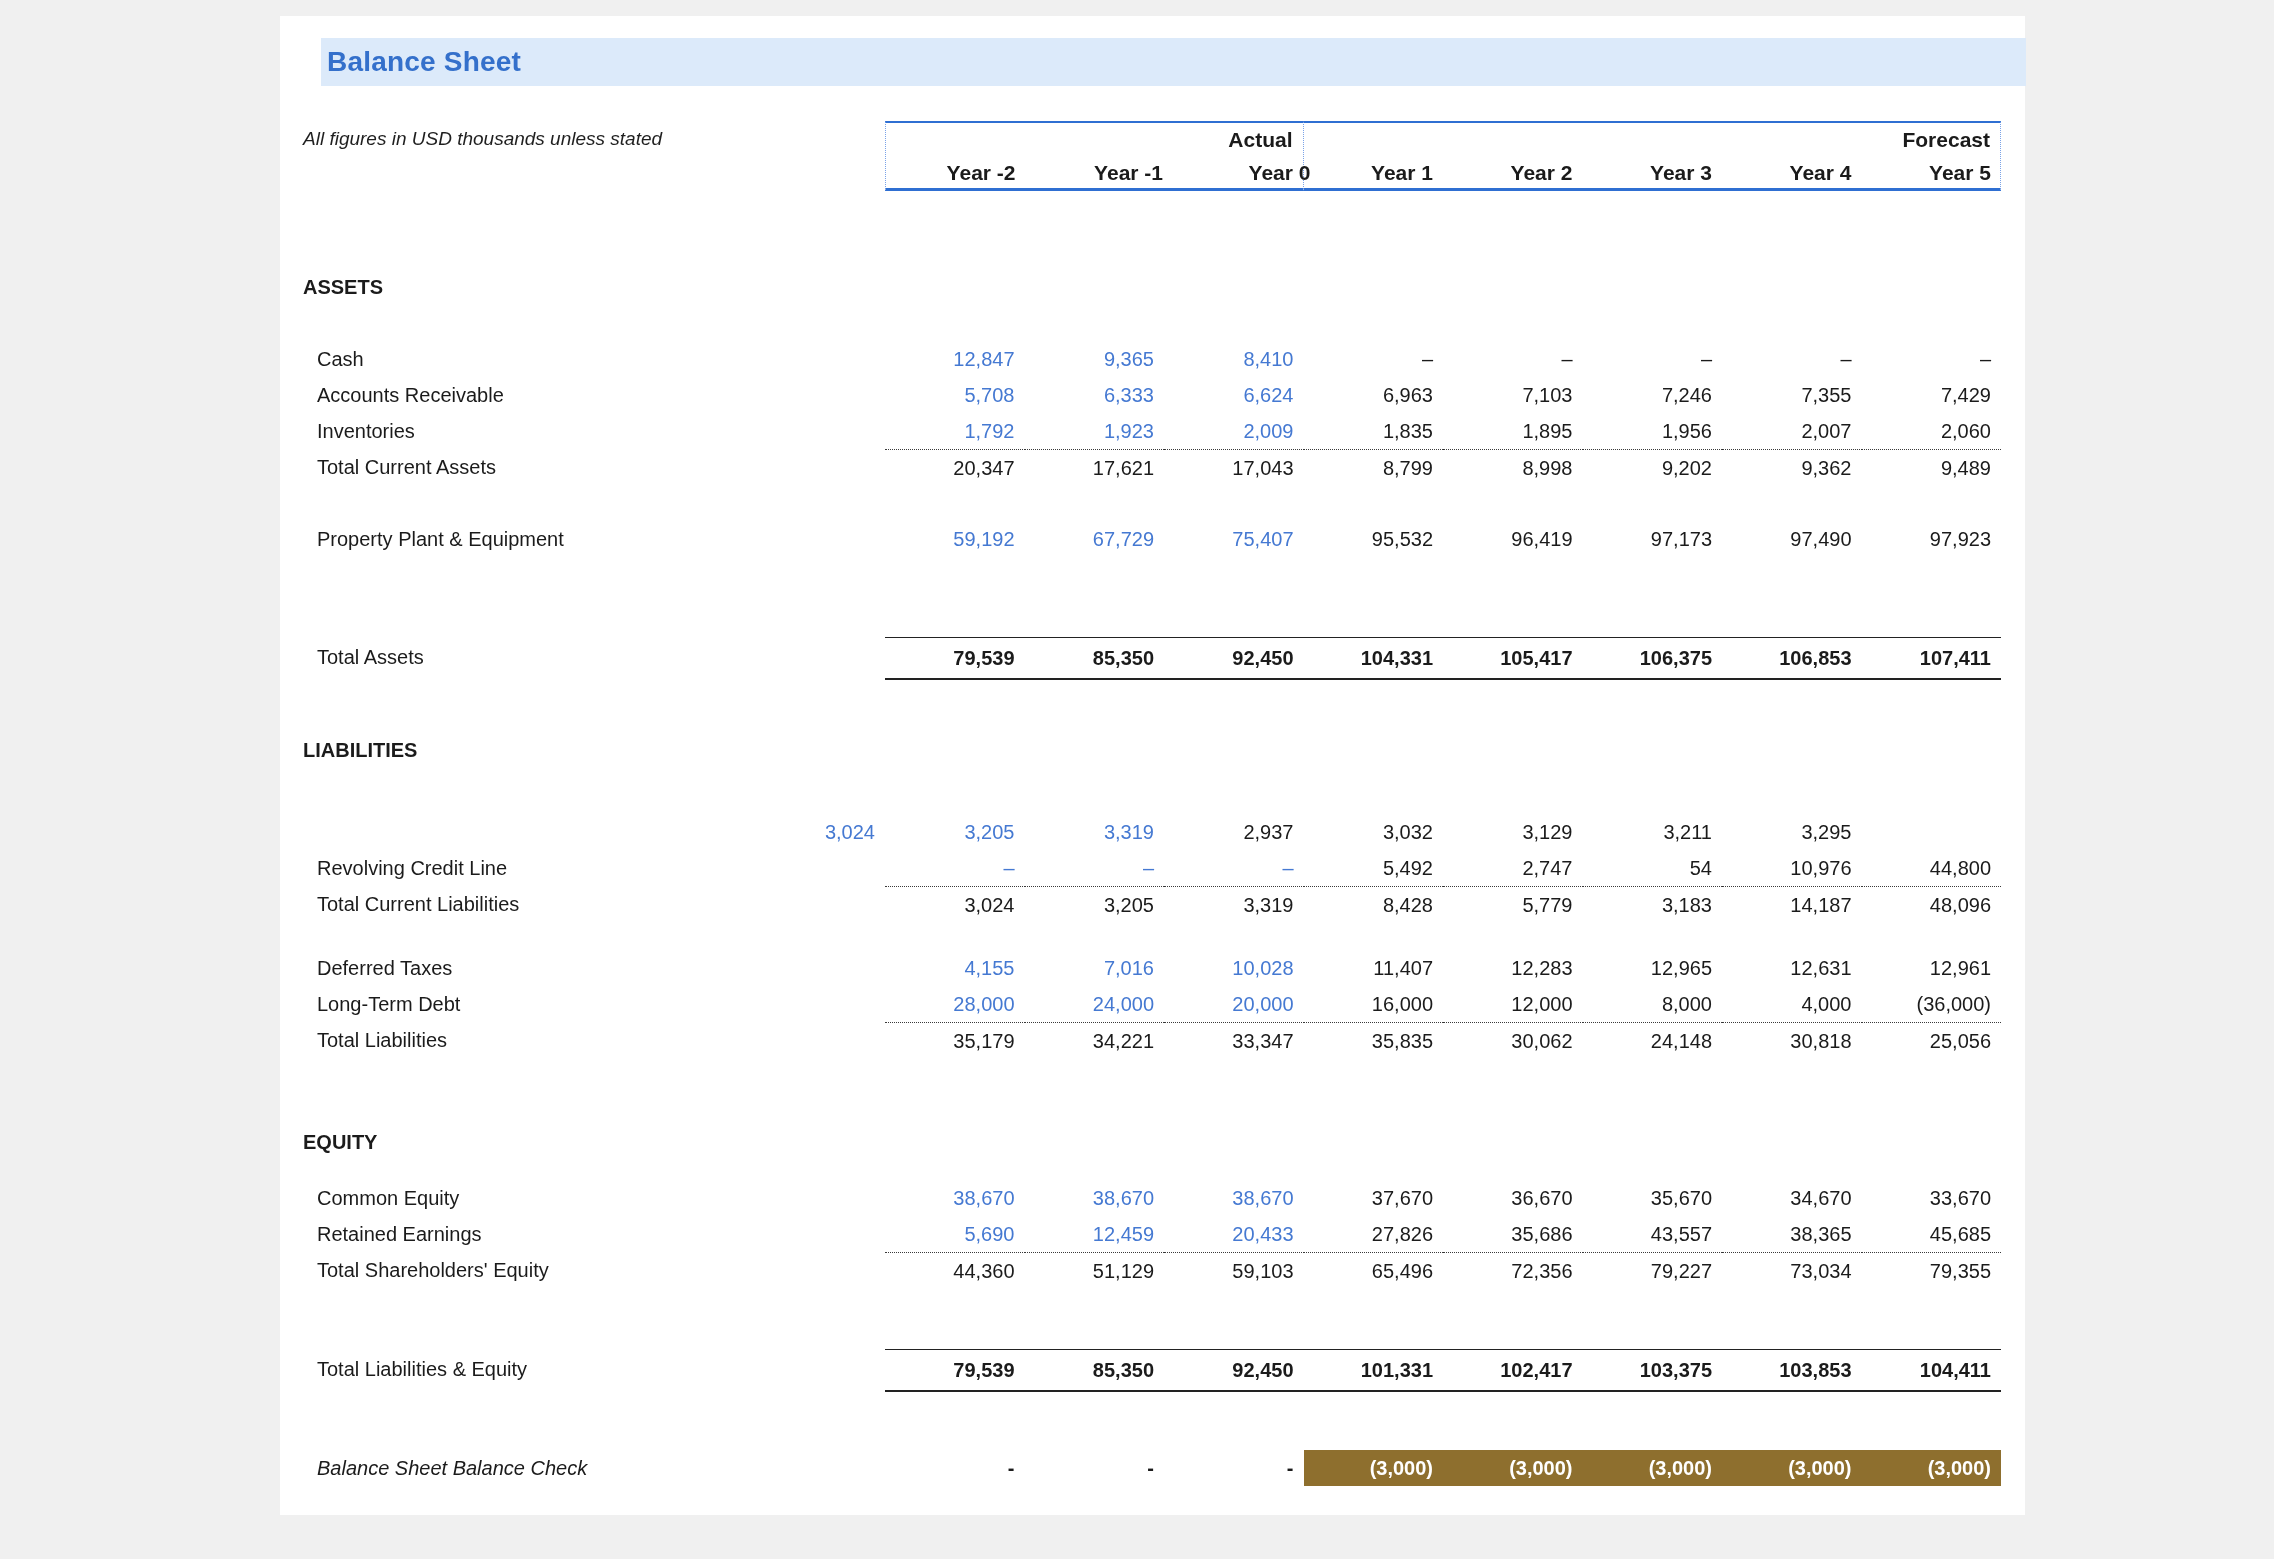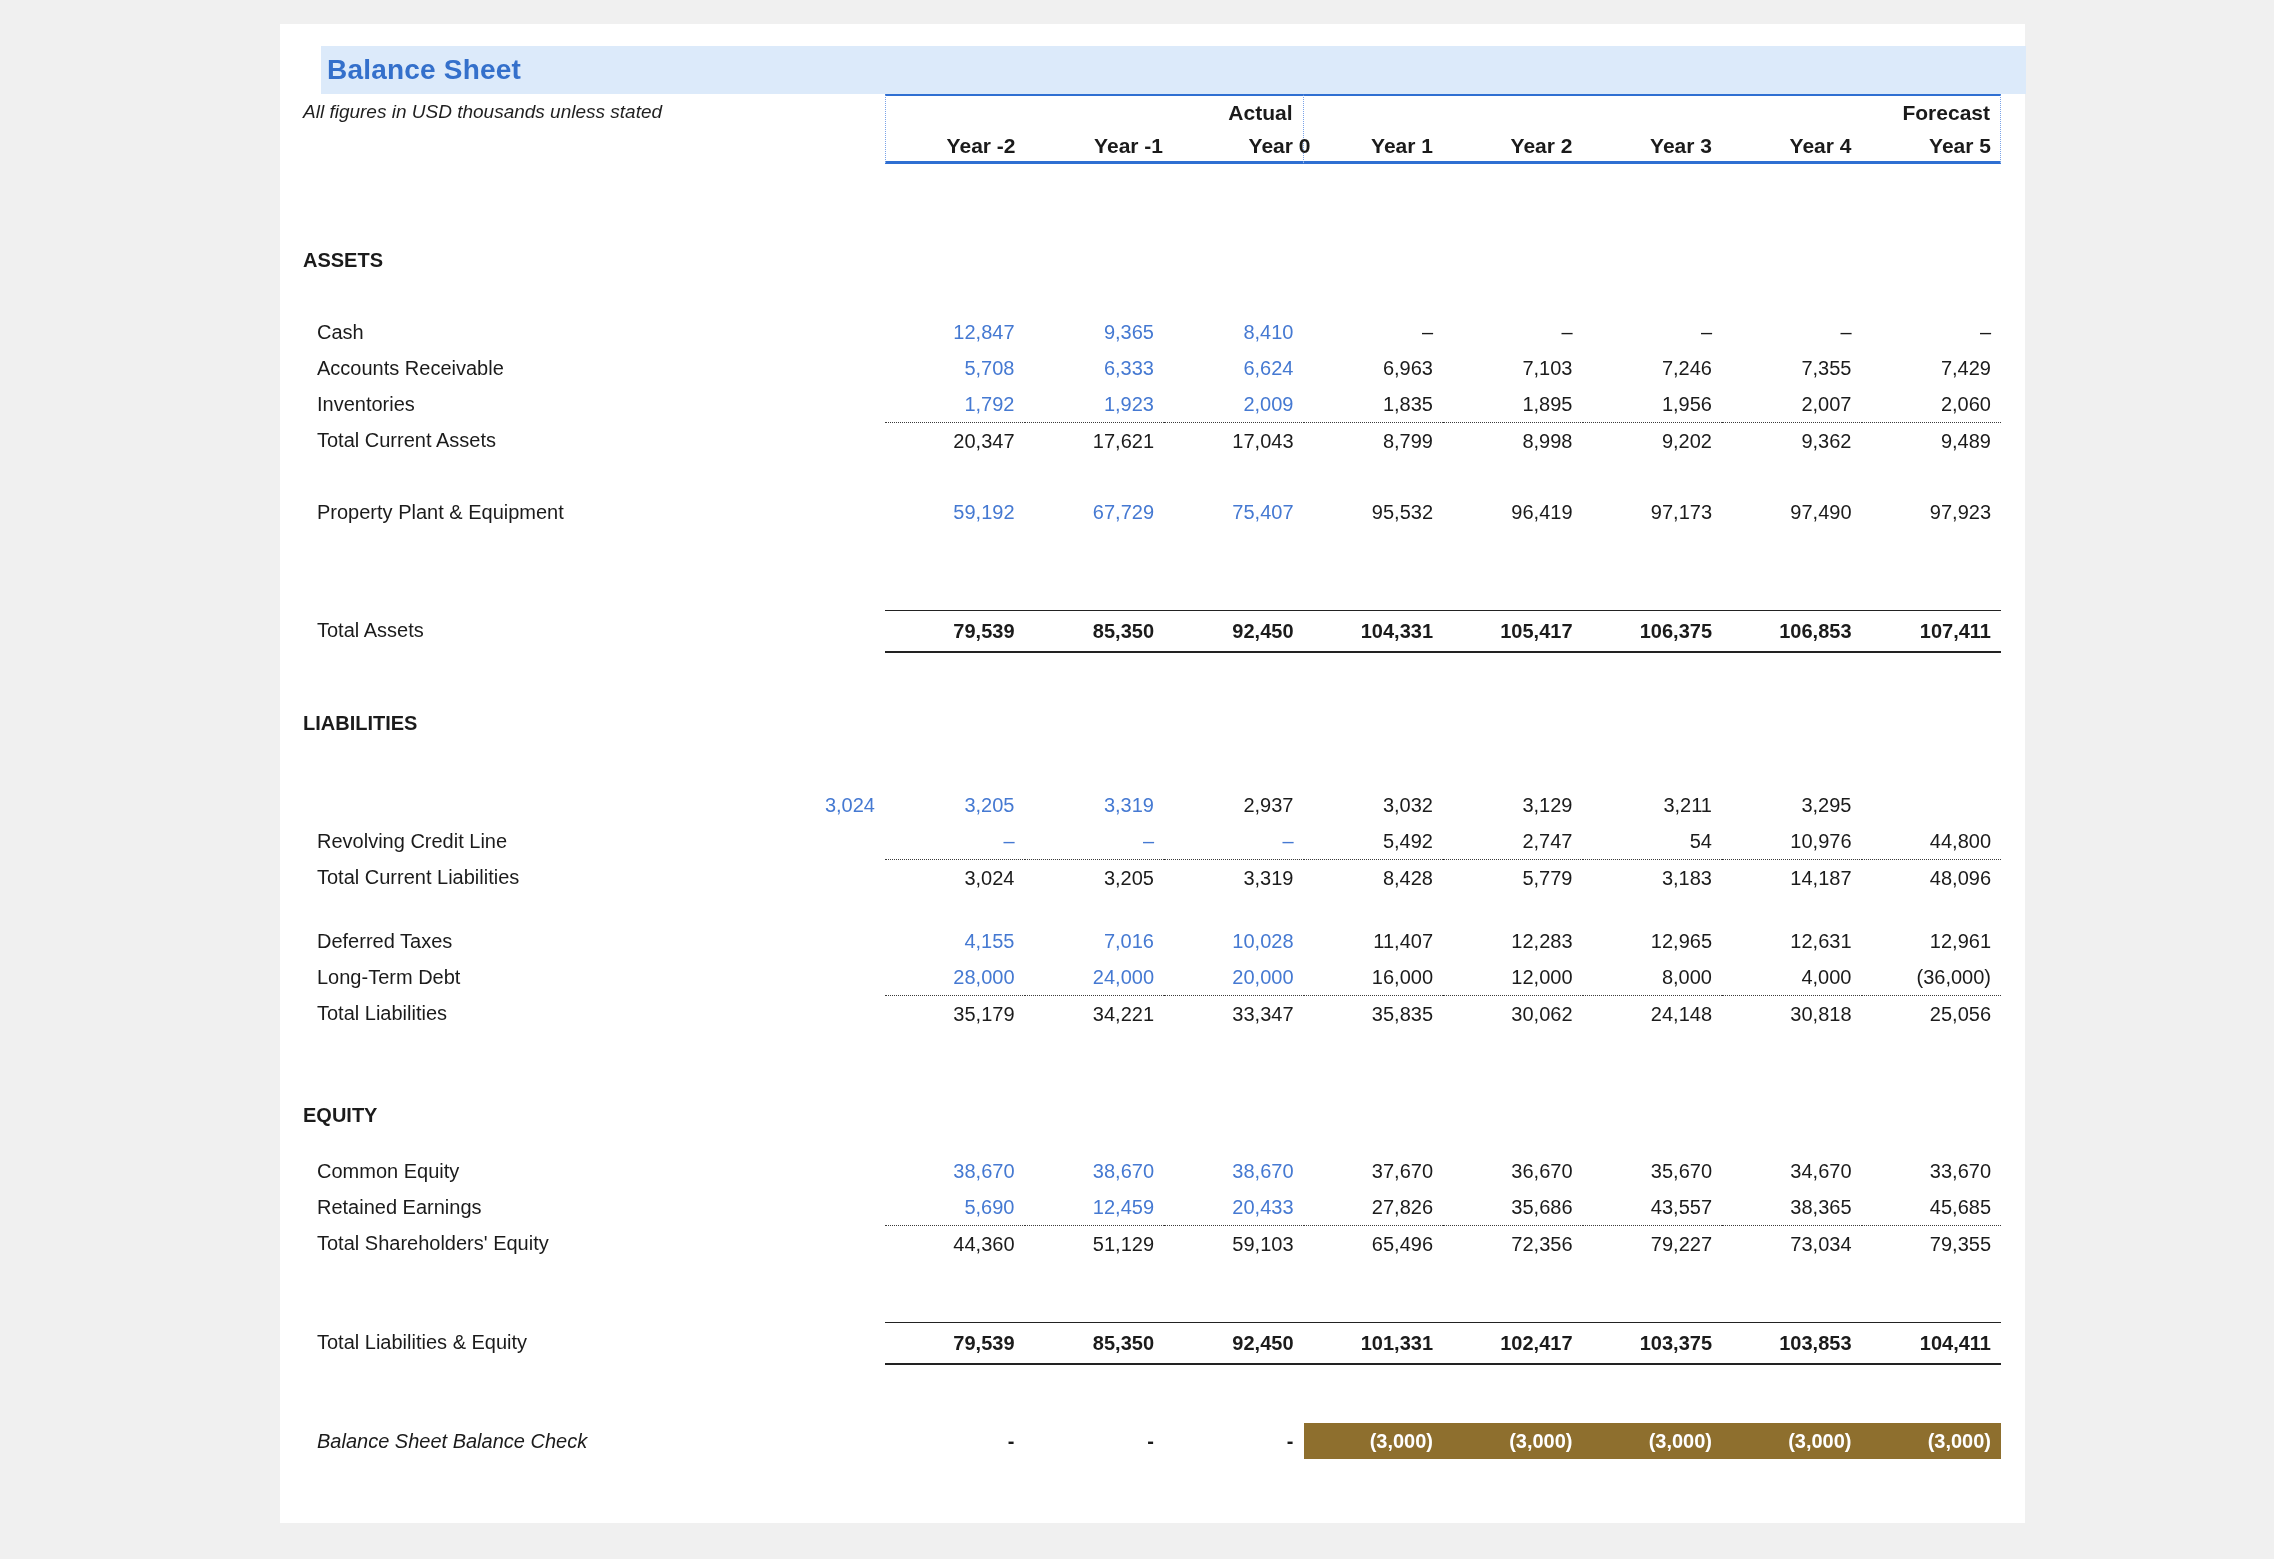--- a/index.html
+++ b/index.html
@@ -19,39 +19,40 @@
   *{margin:0;padding:0;box-sizing:border-box;}
   html,body{width:2274px;height:1559px;overflow:hidden;}
   body{
     background:var(--bg);
     font-family:"Liberation Sans","DejaVu Sans",sans-serif;
     color:var(--ink);
     position:relative;
   }
   .sheet{
     position:absolute;
-    left:280px; top:24px;
+    left:280px; top:16px;
     width:1745px; height:1499px;
     background:var(--sheet);
     padding:22px 0 0 23px;
   }
   
   .title-bar{
     margin-left:18px;
     width:1705px; height:48px;
     background:var(--title-bg);
     display:flex; align-items:center;
     padding-left:6px;
   }
   .title-bar h1{
     font-size:28px; font-weight:bold; color:var(--title-blue);
     letter-spacing:0.2px;
   }
   
   .hdr-grid{
+    margin-top:35px;
     display:grid;
     grid-template-columns:var(--label-col) 418.5px 697.5px;
     height:74px;
   }
   .hdr-note{
     display:flex; align-items:center; height:35px;
     font-size:19px; font-style:italic; color:#1f1f1f;
   }
   .hgroup{
     border-top:2px solid var(--hdr-blue);

